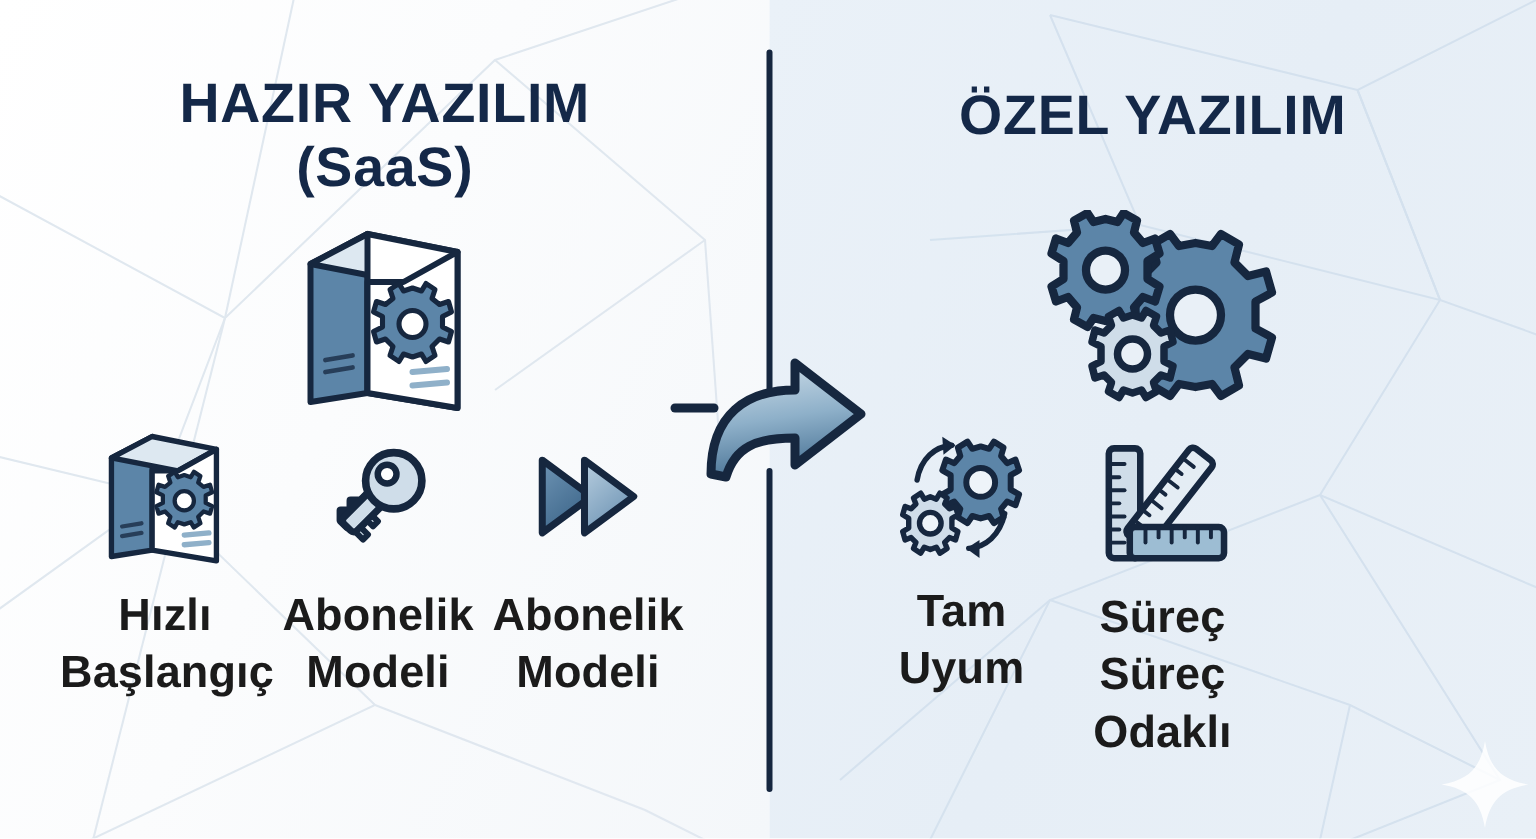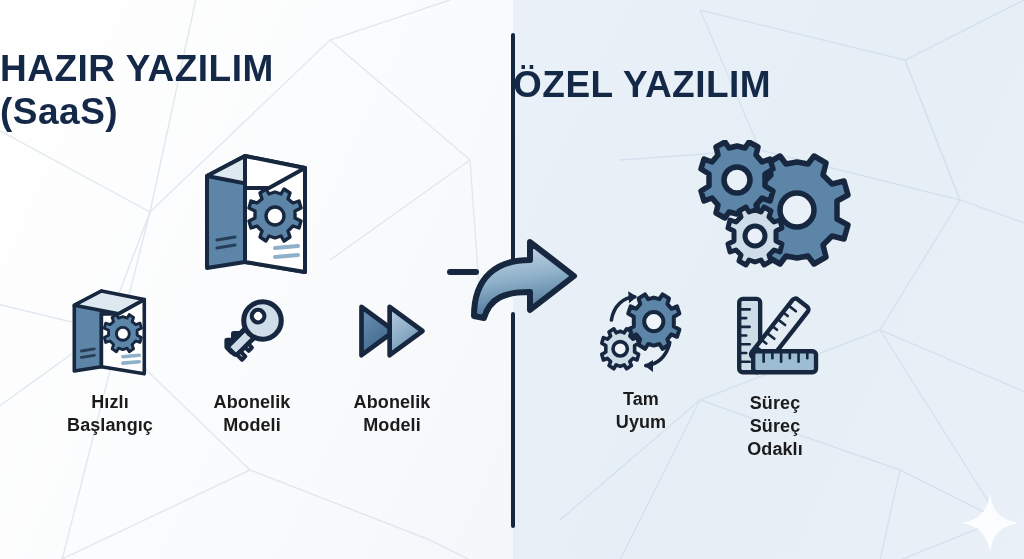--- a/index.html
+++ b/index.html
@@ -38,45 +38,45 @@
     width:4px;
     background:#15263f;
     border-radius:2px;
   }
   #divider-top { top:33px; height:235px; }
   #divider-bottom { top:312px; height:216px; }
 
   
   .title {
     position:absolute;
-    text-align:left;
+    text-align:center;
     color:#142848;
     font-weight:bold;
     letter-spacing:0.5px;
     line-height:1.16;
     font-size:37px;
   }
   #title-left  { left:0;   width:513px; top:48px; }
-  #title-right { left:513px; width:511px; top:64px; }
+  #title-right { left:513px; width:511px; top:56px; }
   .title .line2 { display:block; }
 
   
   .item {
     position:absolute;
     text-align:center;
   }
   .item .icon-wrap {
     display:block;
     margin:0 auto;
   }
   .item .label {
     display:block;
     margin-top:6px;
     color:#1b1b1b;
-    font-size:18px;
+    font-size:30px;
     font-weight:bold;
     line-height:1.28;
     letter-spacing:0.1px;
     white-space:pre-line;
   }
 
   
   .hero { position:absolute; }
 
   #dash {

